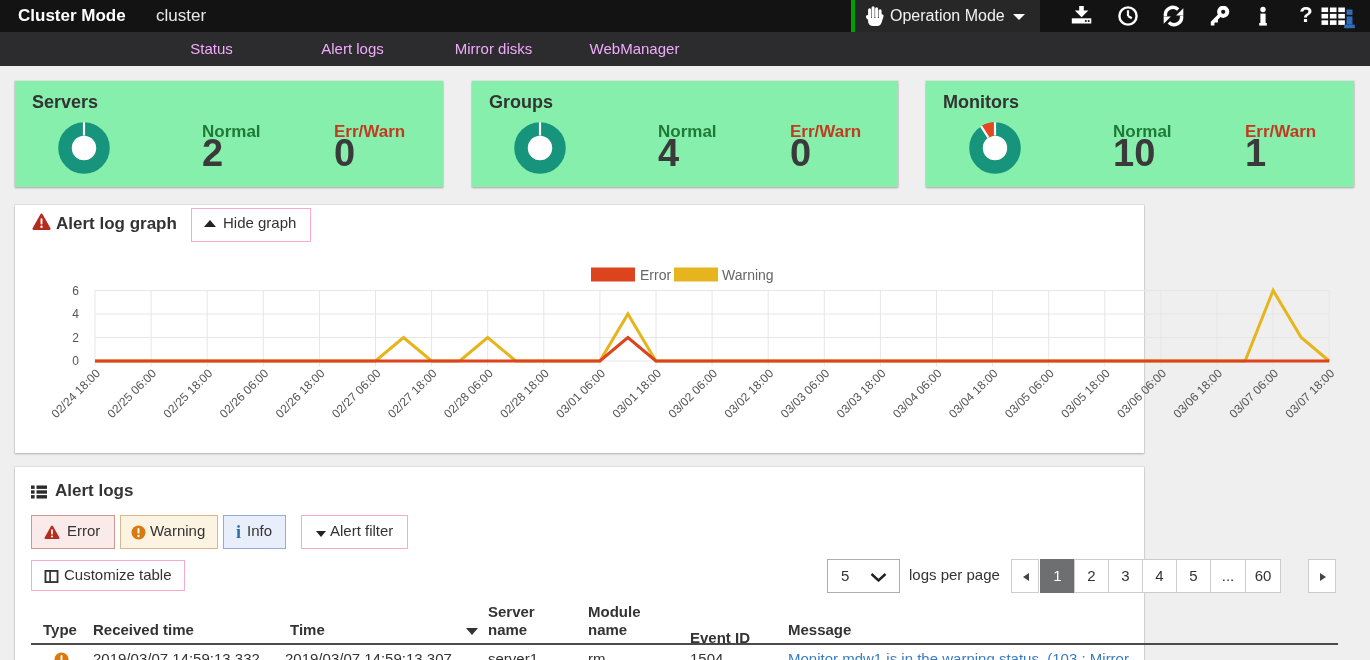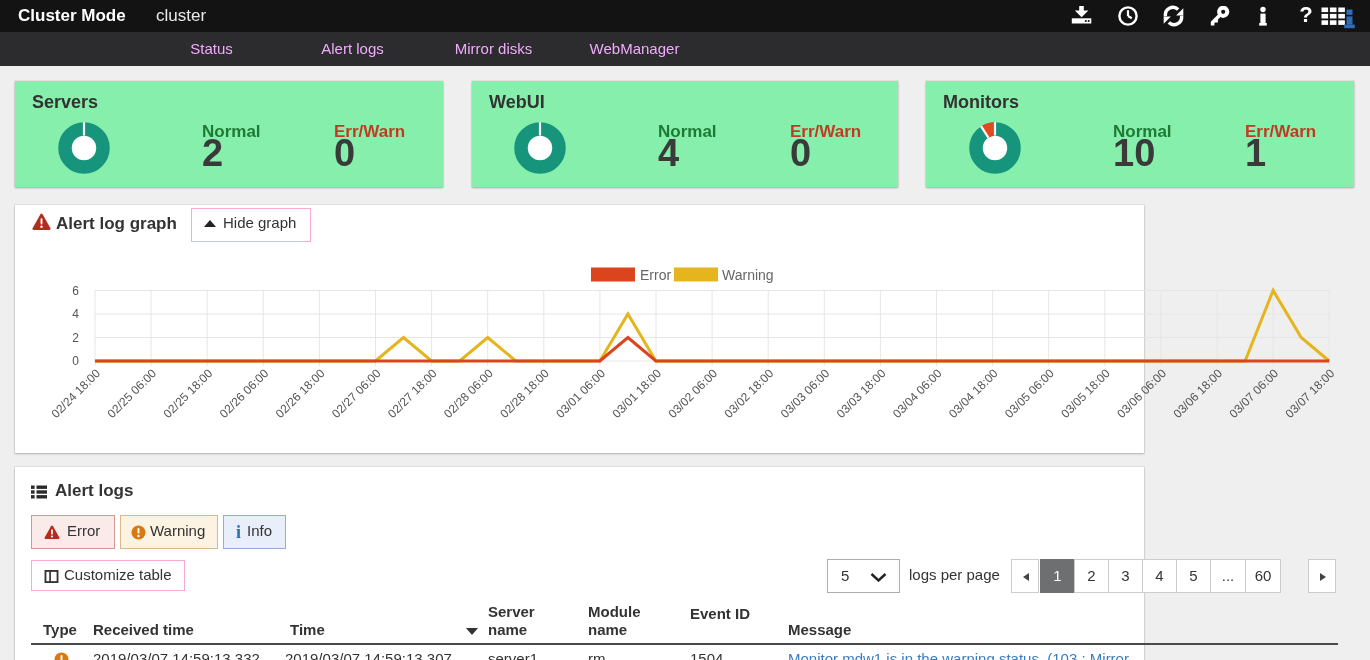--- a/index.html
+++ b/index.html
@@ -49,20 +49,35 @@
 .pbtn.on { background:#6d6f71; color:#fff; border-color:#6d6f71; }
 
 .th { position:absolute; font-size:15px; font-weight:bold; color:#333; }
 .td { position:absolute; font-size:15px; color:#333; top:183px; }
 </style>
 </head>
 <body>
 <div id="topbar">
   <span id="brand">Cluster Mode</span>
     <span id="clname">cluster</span>
+  <div id="opmode">
+    <div class="green"></div>
+    <svg class="abs" style="left:13px;top:5px" width="23" height="22" viewBox="0 0 23 22">
+      <g fill="#fff">
+        <rect x="4.1" y="3.2" width="3" height="11" rx="1.5"></rect>
+        <rect x="7.6" y="1.2" width="3" height="12" rx="1.5"></rect>
+        <rect x="11.1" y="2.2" width="3" height="11" rx="1.5"></rect>
+        <rect x="14.6" y="4.2" width="3" height="9" rx="1.5"></rect>
+        <path d="M4.1 10 L4.1 16 Q4.1 21 9.5 21 L13 21 Q16.5 21 17.6 17.5 L19.5 11.5 Q20 9.6 18.3 9.2 Q16.8 8.9 16.2 10.6 L15.2 13 L4.1 13 Z"></path>
+        <path d="M4.1 15 Q1.2 12.5 2.2 10.8 Q3.2 9.4 5.2 10.9 L7 12.4 Z"></path>
+      </g>
+    </svg>
+    <span class="txt">Operation Mode</span>
+    <div class="caret"></div>
+  </div>
 
   <svg class="abs" style="left:1071px;top:6px" width="21" height="18" viewBox="0 0 21 18">
     <g fill="#fff">
       <rect x="8.2" y="0" width="4.6" height="5"></rect>
       <polygon points="3.8,4.6 17.4,4.6 10.6,11.3"></polygon>
       <rect x="0.8" y="12.3" width="19.5" height="5.2"></rect>
     </g>
     <circle cx="14.8" cy="15" r="1.05" fill="#131313"></circle>
     <circle cx="17.7" cy="15" r="1.05" fill="#131313"></circle>
   </svg>
@@ -126,21 +141,21 @@
     <circle cx="26" cy="26" r="13" fill="#fff"></circle>
     <circle cx="26" cy="26" r="19" fill="none" stroke="#17947c" stroke-width="13.5"></circle>
     <line x1="26" y1="0.2" x2="26" y2="13.5" stroke="#fdfdfd" stroke-width="2.2"></line>
   </svg>
   <div class="lbl ok" style="left:187px">Normal</div>
   <div class="num" style="left:187px">2</div>
   <div class="lbl err" style="left:319px">Err/Warn</div>
   <div class="num" style="left:319px">0</div>
 </div>
 <div class="card" style="left:472px;width:426px;">
-  <h2>WebUI</h2>
+  <h2>Groups</h2>
   <svg class="abs" style="left:42px;top:41px" width="52" height="52" viewBox="0 0 52 52">
     <circle cx="26" cy="26" r="13" fill="#fff"></circle>
     <circle cx="26" cy="26" r="19" fill="none" stroke="#17947c" stroke-width="13.5"></circle>
     <line x1="26" y1="0.2" x2="26" y2="13.5" stroke="#fdfdfd" stroke-width="2.2"></line>
   </svg>
   <div class="lbl ok" style="left:186px">Normal</div>
   <div class="num" style="left:186px">4</div>
   <div class="lbl err" style="left:318px">Err/Warn</div>
   <div class="num" style="left:318px">0</div>
 </div>
@@ -270,20 +285,24 @@
       <circle cx="7.5" cy="7.5" r="7" fill="#d97a10"></circle>
       <rect x="6.55" y="3" width="1.9" height="5.6" rx="0.9" fill="#fff"></rect>
       <circle cx="7.5" cy="11" r="1.2" fill="#fff"></circle>
     </svg>
     <div class="btxt" style="left:29px">Warning</div>
   </div>
   <div id="btnInfo" class="btn">
     <div class="abs" style="left:12px;top:6px;font-size:18px;font-weight:bold;color:#2b6cb3;font-family:'Liberation Serif',serif;">i</div>
     <div class="btxt" style="left:23px">Info</div>
   </div>
+  <div id="btnFilter" class="btn">
+    <div class="abs" style="left:14px;top:15px;width:0;height:0;border-left:5px solid transparent;border-right:5px solid transparent;border-top:6px solid #222;"></div>
+    <div class="btxt" style="left:28px">Alert filter</div>
+  </div>
   <div id="btnCustom" class="btn">
     <svg class="bico" style="left:12px;top:9px" width="15" height="13" viewBox="0 0 15 14">
       <rect x="1" y="1" width="13" height="12" fill="none" stroke="#333" stroke-width="2"></rect>
       <line x1="6" y1="1" x2="6" y2="13" stroke="#333" stroke-width="1.8"></line>
     </svg>
     <div class="btxt" style="left:32px;top:5px">Customize table</div>
   </div>
 
   <div class="btn" style="left:812px;top:92px;width:73px;height:34px;border-color:#adadad;">
     <div class="abs" style="left:13px;top:7px;font-size:15px;color:#333;">5</div>
@@ -305,21 +324,21 @@
   <div class="pbtn" style="left:1293px;width:28px;">
     <div class="abs" style="left:11px;top:13px;width:0;height:0;border-top:4.5px solid transparent;border-bottom:4.5px solid transparent;border-left:6px solid #444;"></div>
   </div>
 
   <div class="th" style="left:28px;top:154px;">Type</div>
   <div class="th" style="left:78px;top:154px;">Received time</div>
   <div class="th" style="left:275px;top:154px;">Time</div>
   <div class="abs" style="left:451px;top:161px;width:0;height:0;border-left:6px solid transparent;border-right:6px solid transparent;border-top:7px solid #333;"></div>
   <div class="th" style="left:473px;top:136px;line-height:18px;">Server<br>name</div>
   <div class="th" style="left:573px;top:136px;line-height:18px;">Module<br>name</div>
-  <div class="th" style="left:675px;top:138px;">Event ID</div>
+  <div class="th" style="left:675px;top:162px;">Event ID</div>
   <div class="th" style="left:773px;top:154px;">Message</div>
   <div class="abs" style="left:16px;top:176px;width:1307px;height:2px;background:#4a4a4a;"></div>
 
   <svg class="bico" style="left:39px;top:185px" width="15" height="15" viewBox="0 0 15 15">
     <circle cx="7.5" cy="7.5" r="7" fill="#d97a10"></circle>
     <rect x="6.55" y="3" width="1.9" height="5.6" rx="0.9" fill="#fff"></rect>
     <circle cx="7.5" cy="11" r="1.2" fill="#fff"></circle>
   </svg>
   <div class="td" style="left:78px;">2019/03/07 14:59:13.332</div>
   <div class="td" style="left:270px;">2019/03/07 14:59:13.307</div>

